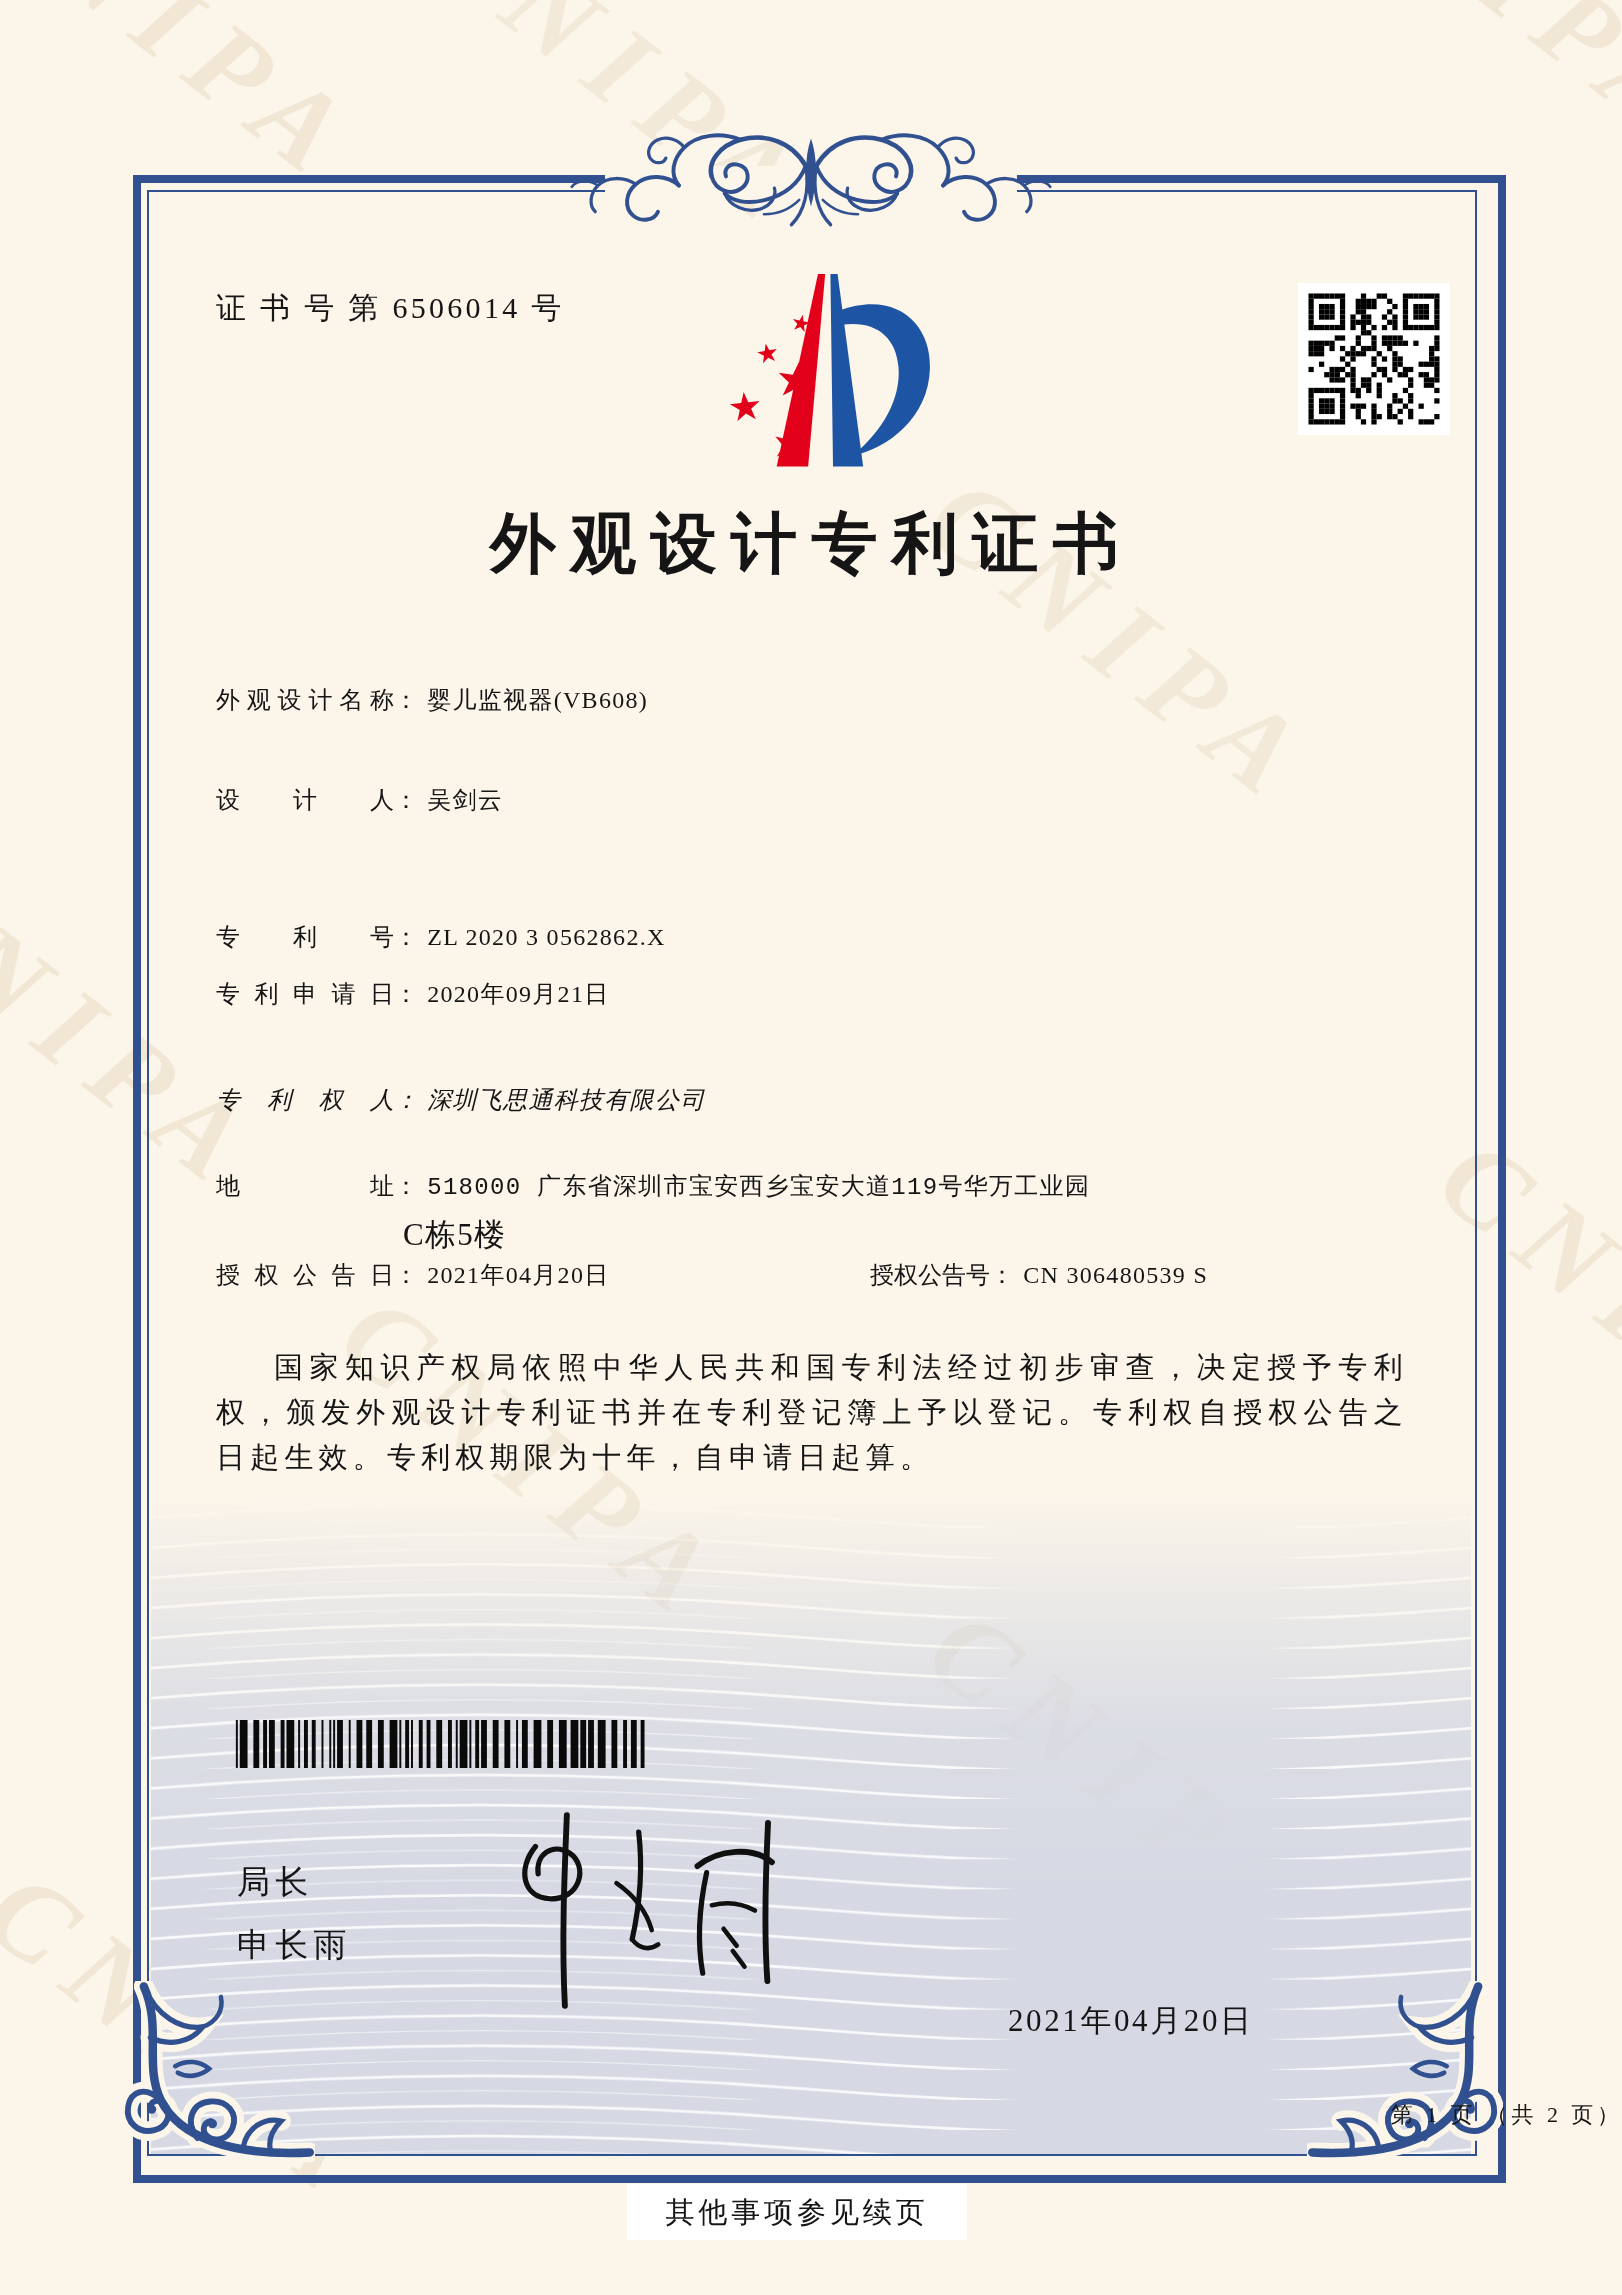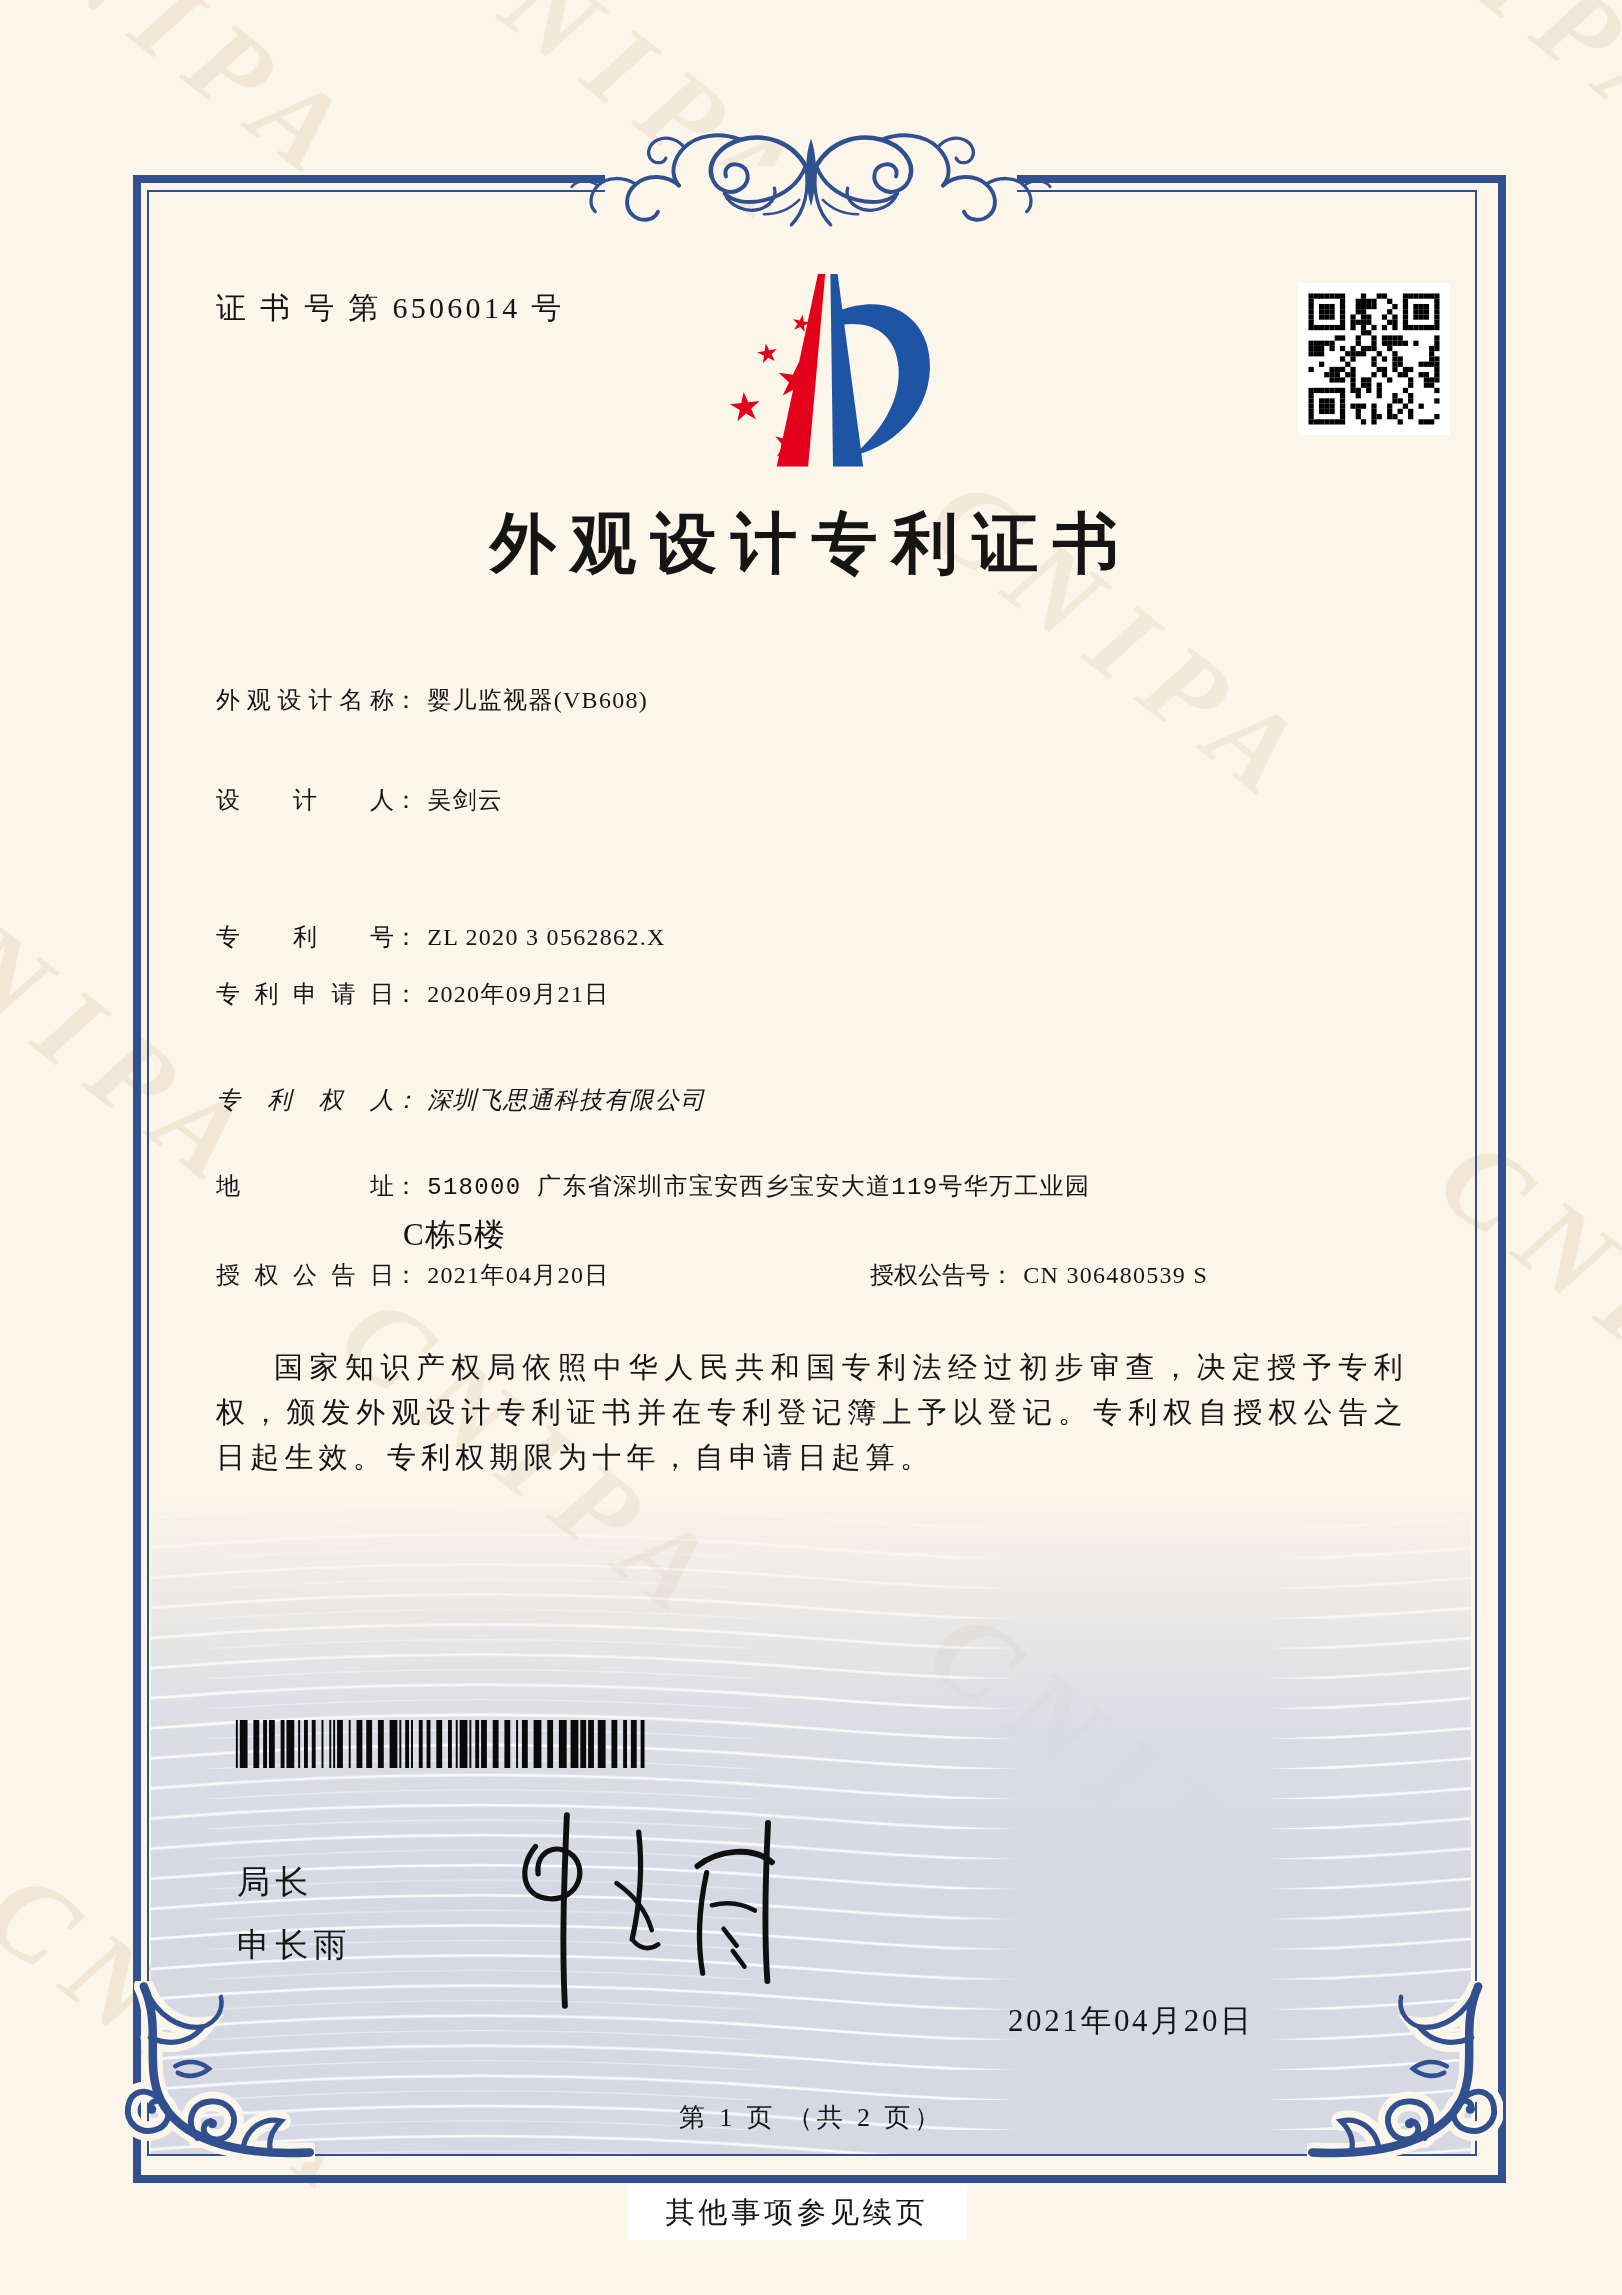--- a/index.html
+++ b/index.html
@@ -38,21 +38,21 @@
   
   .barcode{left:234px;top:1720px;width:415px;height:48px;}
 
   
   .sig-title{left:237px;top:1860px;font-size:33px;letter-spacing:5.2px;}
   .sig-name{left:237px;top:1923px;font-size:33px;letter-spacing:5.2px;}
   .sig-script{left:504px;top:1806px;}
 
   
   .date{left:1008px;top:2000px;font-size:31px;letter-spacing:2.6px;}
-  .pageno{left:0;top:2100px;width:1623px;text-align:center;font-size:26px;letter-spacing:3.9px;}
+  .pageno{left:0;top:2100px;width:1623px;text-align:right;font-size:22px;letter-spacing:3.9px;}
   .contnote-band{left:627px;top:2184px;width:340px;height:56px;background:#ffffff;}
   .contnote{left:627px;top:2193px;width:340px;text-align:center;font-size:29px;letter-spacing:3.9px;}
 </style>
 </head>
 <body>
 
 <div class="wm" style="left:-59px;top:-46px;">CNIPA</div>
 <div class="wm wm2" style="left:393px;top:0px;">CNIPA</div>
 <div class="wm" style="left:1289px;top:-85px;">CNIPA</div>
 <div class="wm wm2" style="left:896px;top:576px;">CNIPA</div>

